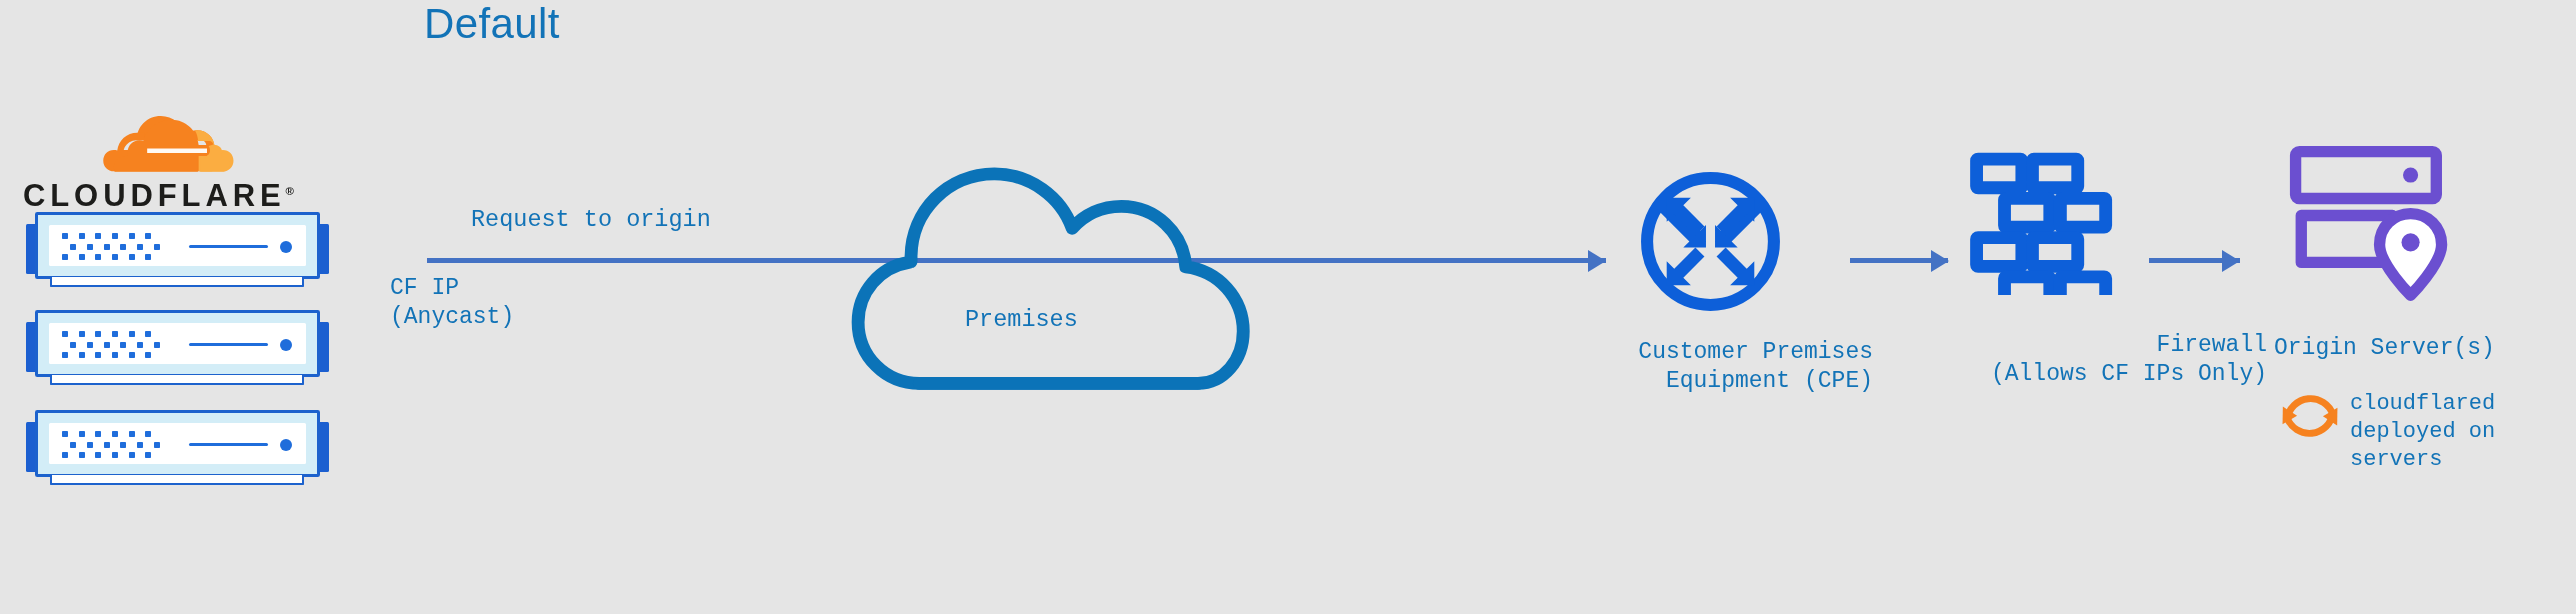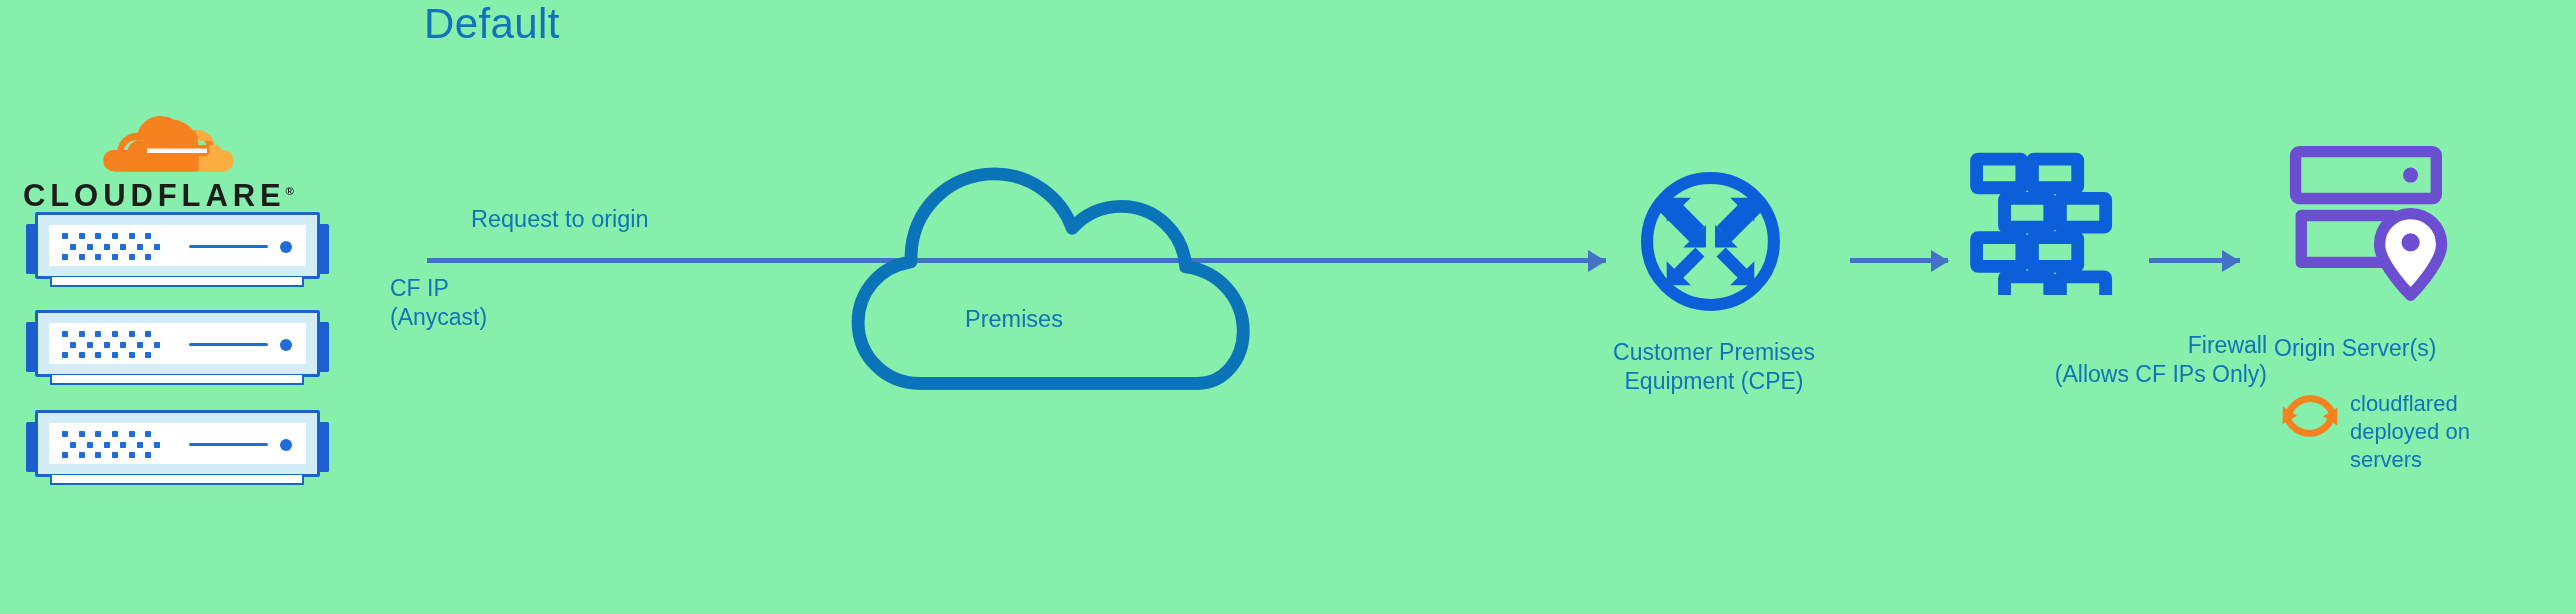--- a/index.html
+++ b/index.html
@@ -7,21 +7,21 @@
     padding: 0;
     background: #ffffff;
   }
   body {
     font-family: "Liberation Sans", sans-serif;
   }
   #canvas {
     position: relative;
     width: 2576px;
     height: 614px;
-    background: #86efac;
+    background: #e5e5e5;
     overflow: hidden;
   }
   .abs { position: absolute; }
 
   
   #diagram-title {
     left: 424px;
     top: 0px;
     font-size: 42px;
     color: #1273b7;
@@ -117,27 +117,28 @@
     background: #ffffff;
     border-radius: 0 0 1.5px 1.5px;
   }
 
   
   .blue-label {
     color: #1273b7;
     font-size: 23px;
     line-height: 29px;
     white-space: pre-line;
+    font-family: Liberation Mono, monospace;
   }
   #label-request-to-origin { left: 471px; top: 205px; font-size: 23.5px; }
   #label-cf-ip { left: 390px; top: 274px; }
   #label-internet { left: 965px; top: 305px; font-size: 23.5px; }
   #label-cpe {
     left: 1555px; top: 338px;
-    width: 318px; text-align: center;
+    width: 318px; text-align: right;
   }
   #label-firewall {
     left: 1858px; top: 331px;
     width: 409px; text-align: right;
   }
   #label-origin { left: 2274px; top: 334px; font-size: 23px; }
   #label-cloudflared {
     left: 2350px; top: 390px;
     font-size: 22px; line-height: 28px;
   }

